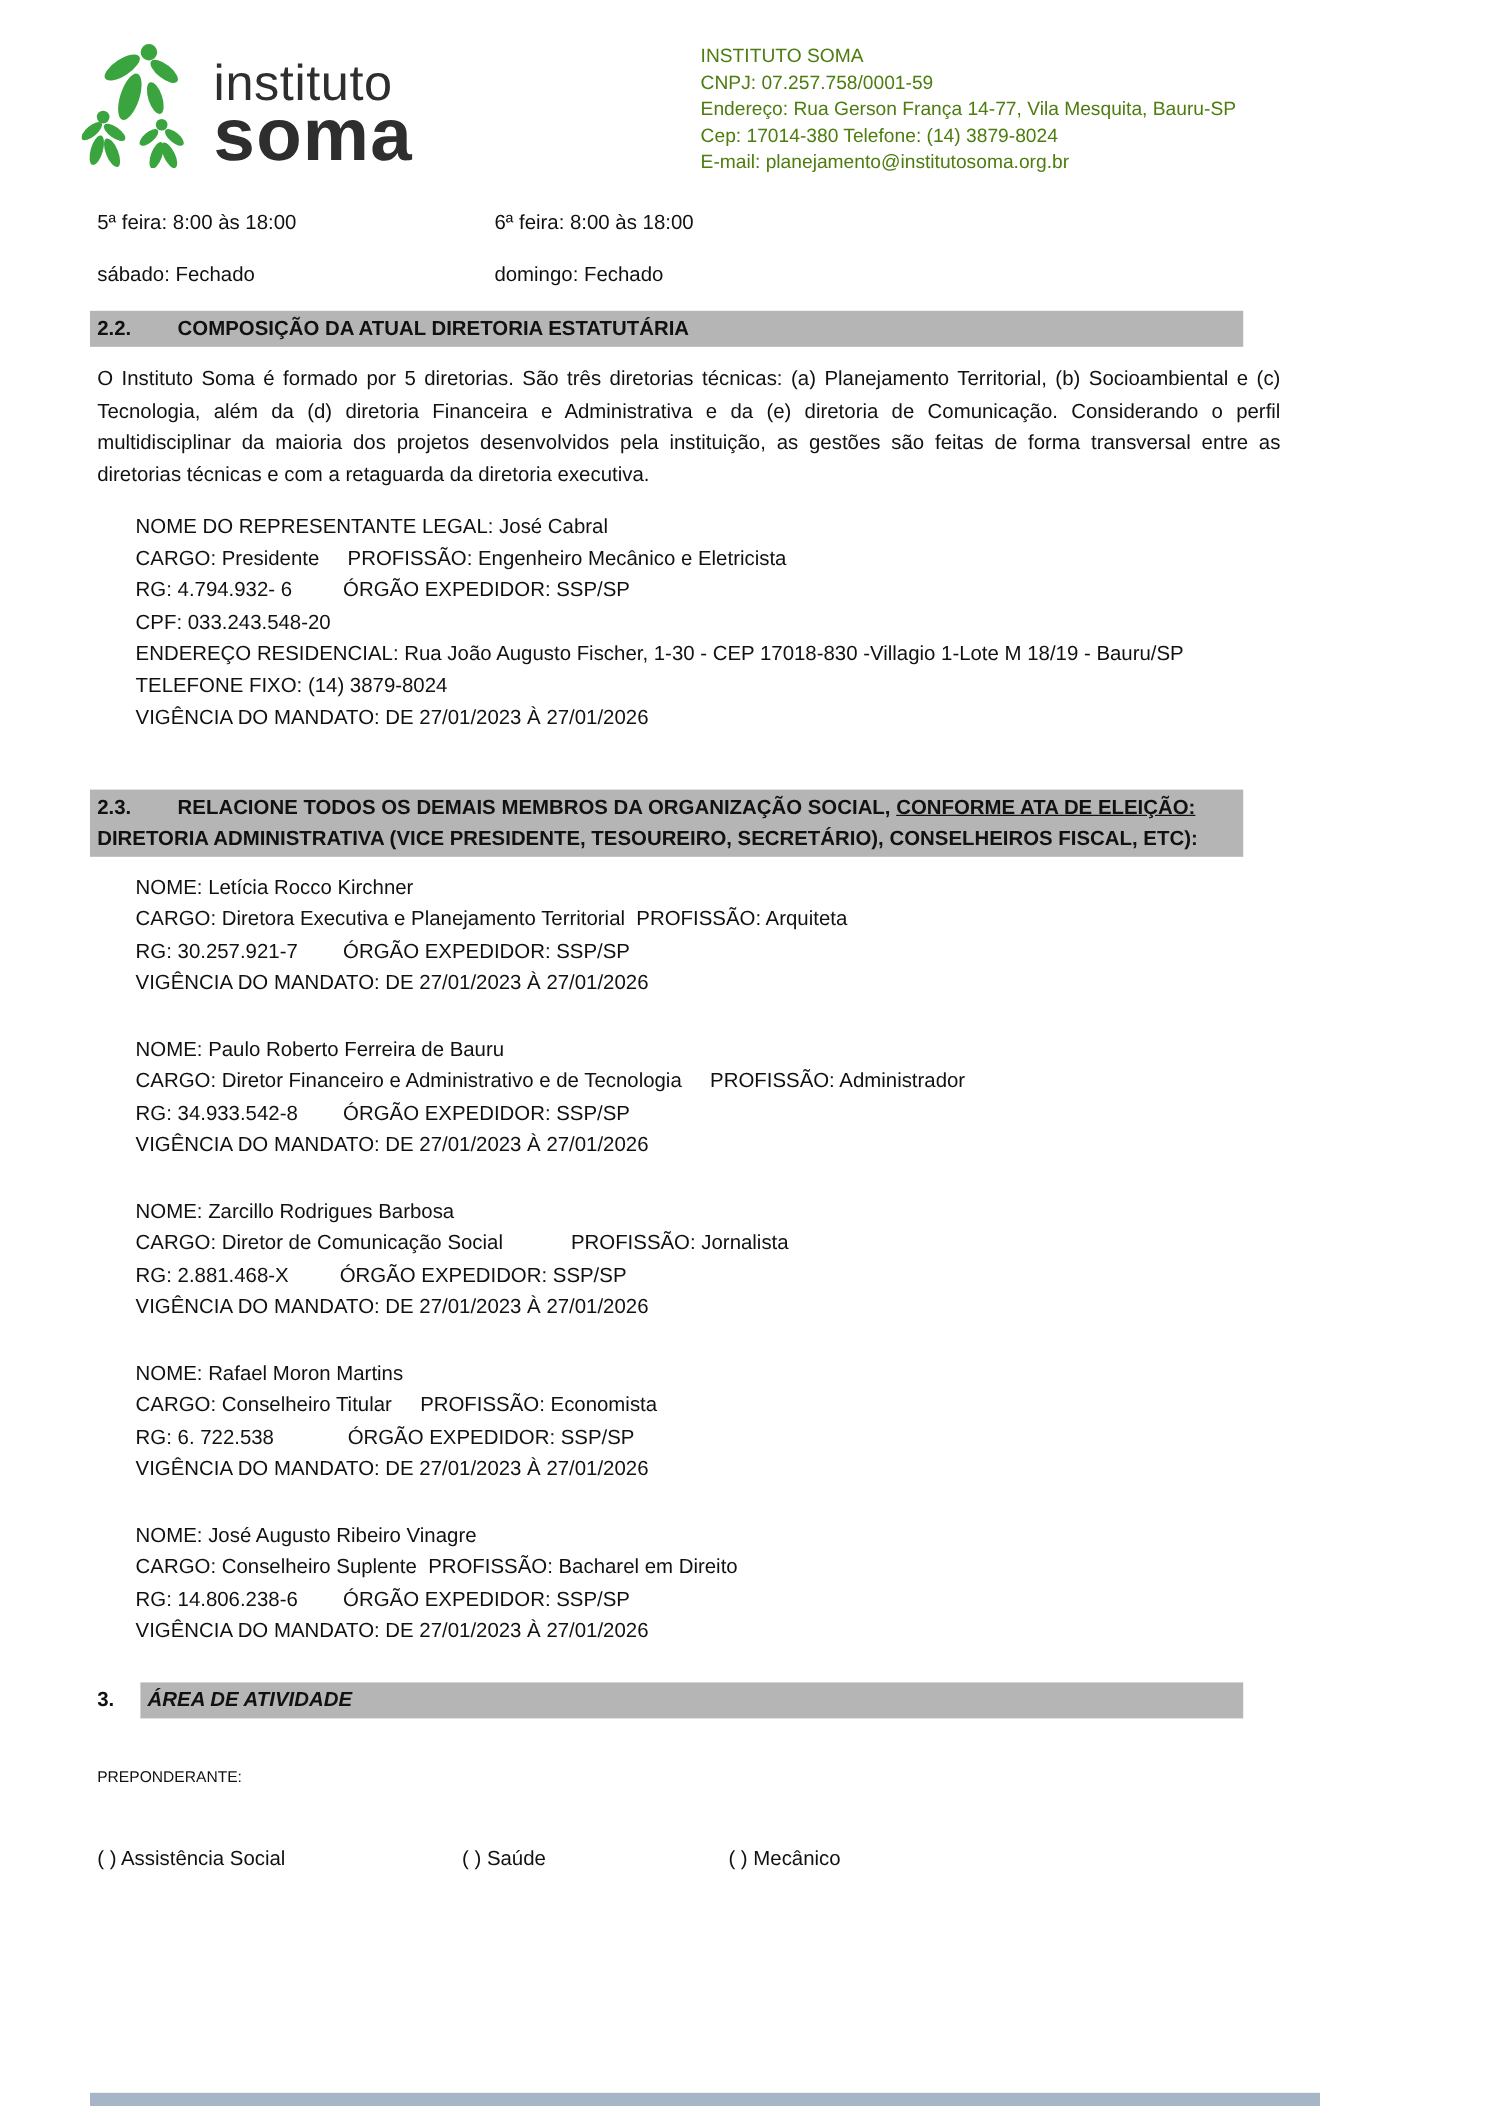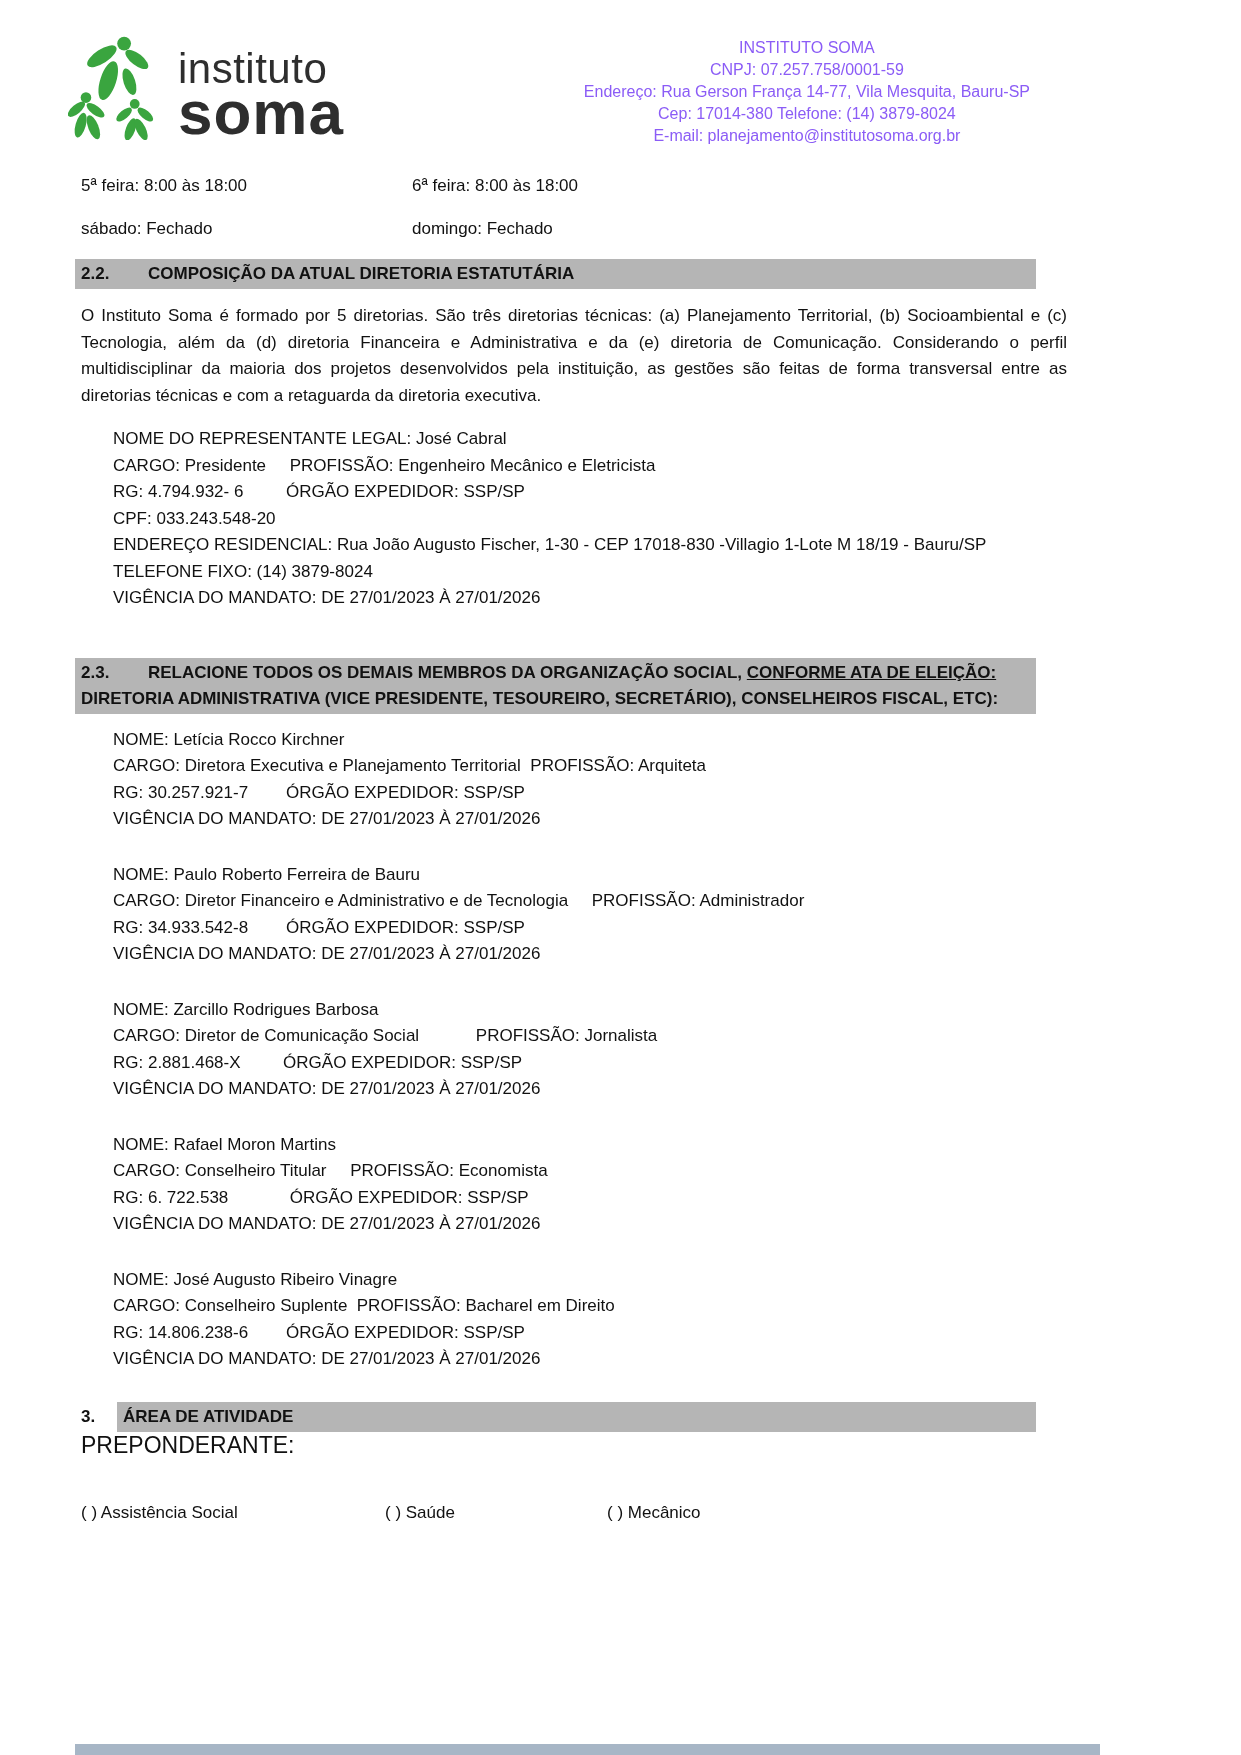--- a/index.html
+++ b/index.html
@@ -25,21 +25,21 @@
     left:81px;top:0;
     width:986px;
   }
   
   .doc-header{display:flex;justify-content:space-between;align-items:flex-start;padding-top:34px;}
   .logo{display:flex;align-items:flex-start;margin-left:-13px;}
   .logo svg{width:108px;height:106px;display:block;}
   .logo-text{line-height:1;margin-top:14px;margin-left:2px;color:#2e2e2e;}
   .logo-instituto{display:block;font-size:42px;font-weight:400;letter-spacing:0.5px;}
   .logo-soma{display:block;font-size:62px;font-weight:700;letter-spacing:1px;margin-top:-8px;}
-  .org-info{text-align:center;font-size:16px;line-height:22px;margin-right:37px;padding-top:3px;color:#8b5cf6;}
+  .org-info{text-align:left;font-size:16px;line-height:22px;margin-right:37px;padding-top:3px;color:#4d7c0f;}
   
   .schedule{margin-top:26px;font-size:17px;}
   .schedule-row{display:flex;margin-bottom:17px;line-height:26px;}
   .schedule-cell-left{width:331px;}
   
   .section-bar{
     background:var(--section-bar-gray);
     font-weight:700;font-size:17px;line-height:26px;
     padding:2px 6px;
     margin-left:-6px;
@@ -55,22 +55,22 @@
     text-align:justify;
   }
   .line{font-size:17px;line-height:26.5px;white-space:pre-wrap;margin-left:32px;}
   .rep-block{margin-top:16px;}
   .bar-23{margin-top:46px;}
   .members{margin-top:13px;}
   .member{margin-bottom:29px;}
   
   .sec3{display:flex;margin-top:18px;font-weight:700;font-size:17px;line-height:26px;}
   .sec3-num{width:36px;padding-top:2px;}
-  .sec3-bar{background:var(--section-bar-gray);padding:2px 6px;width:919px;}
-  .preponderante{font-size:23px;line-height:26px;}
+  .sec3-bar{background:var(--section-bar-gray);padding:2px 6px;width:919px;font-style:italic;}
+  .preponderante{margin-top:36px;font-size:13px;line-height:26px;}
   .options-row{display:flex;margin-top:42px;font-size:17px;line-height:26px;}
   .opt-1{width:304px;}
   .opt-2{width:222px;}
   
   .email-link{color:var(--hyperlink-blue);text-decoration:underline;}
   
   .bottom-bar{
     position:absolute;
     left:75px;bottom:0;
     width:1025px;height:11px;

